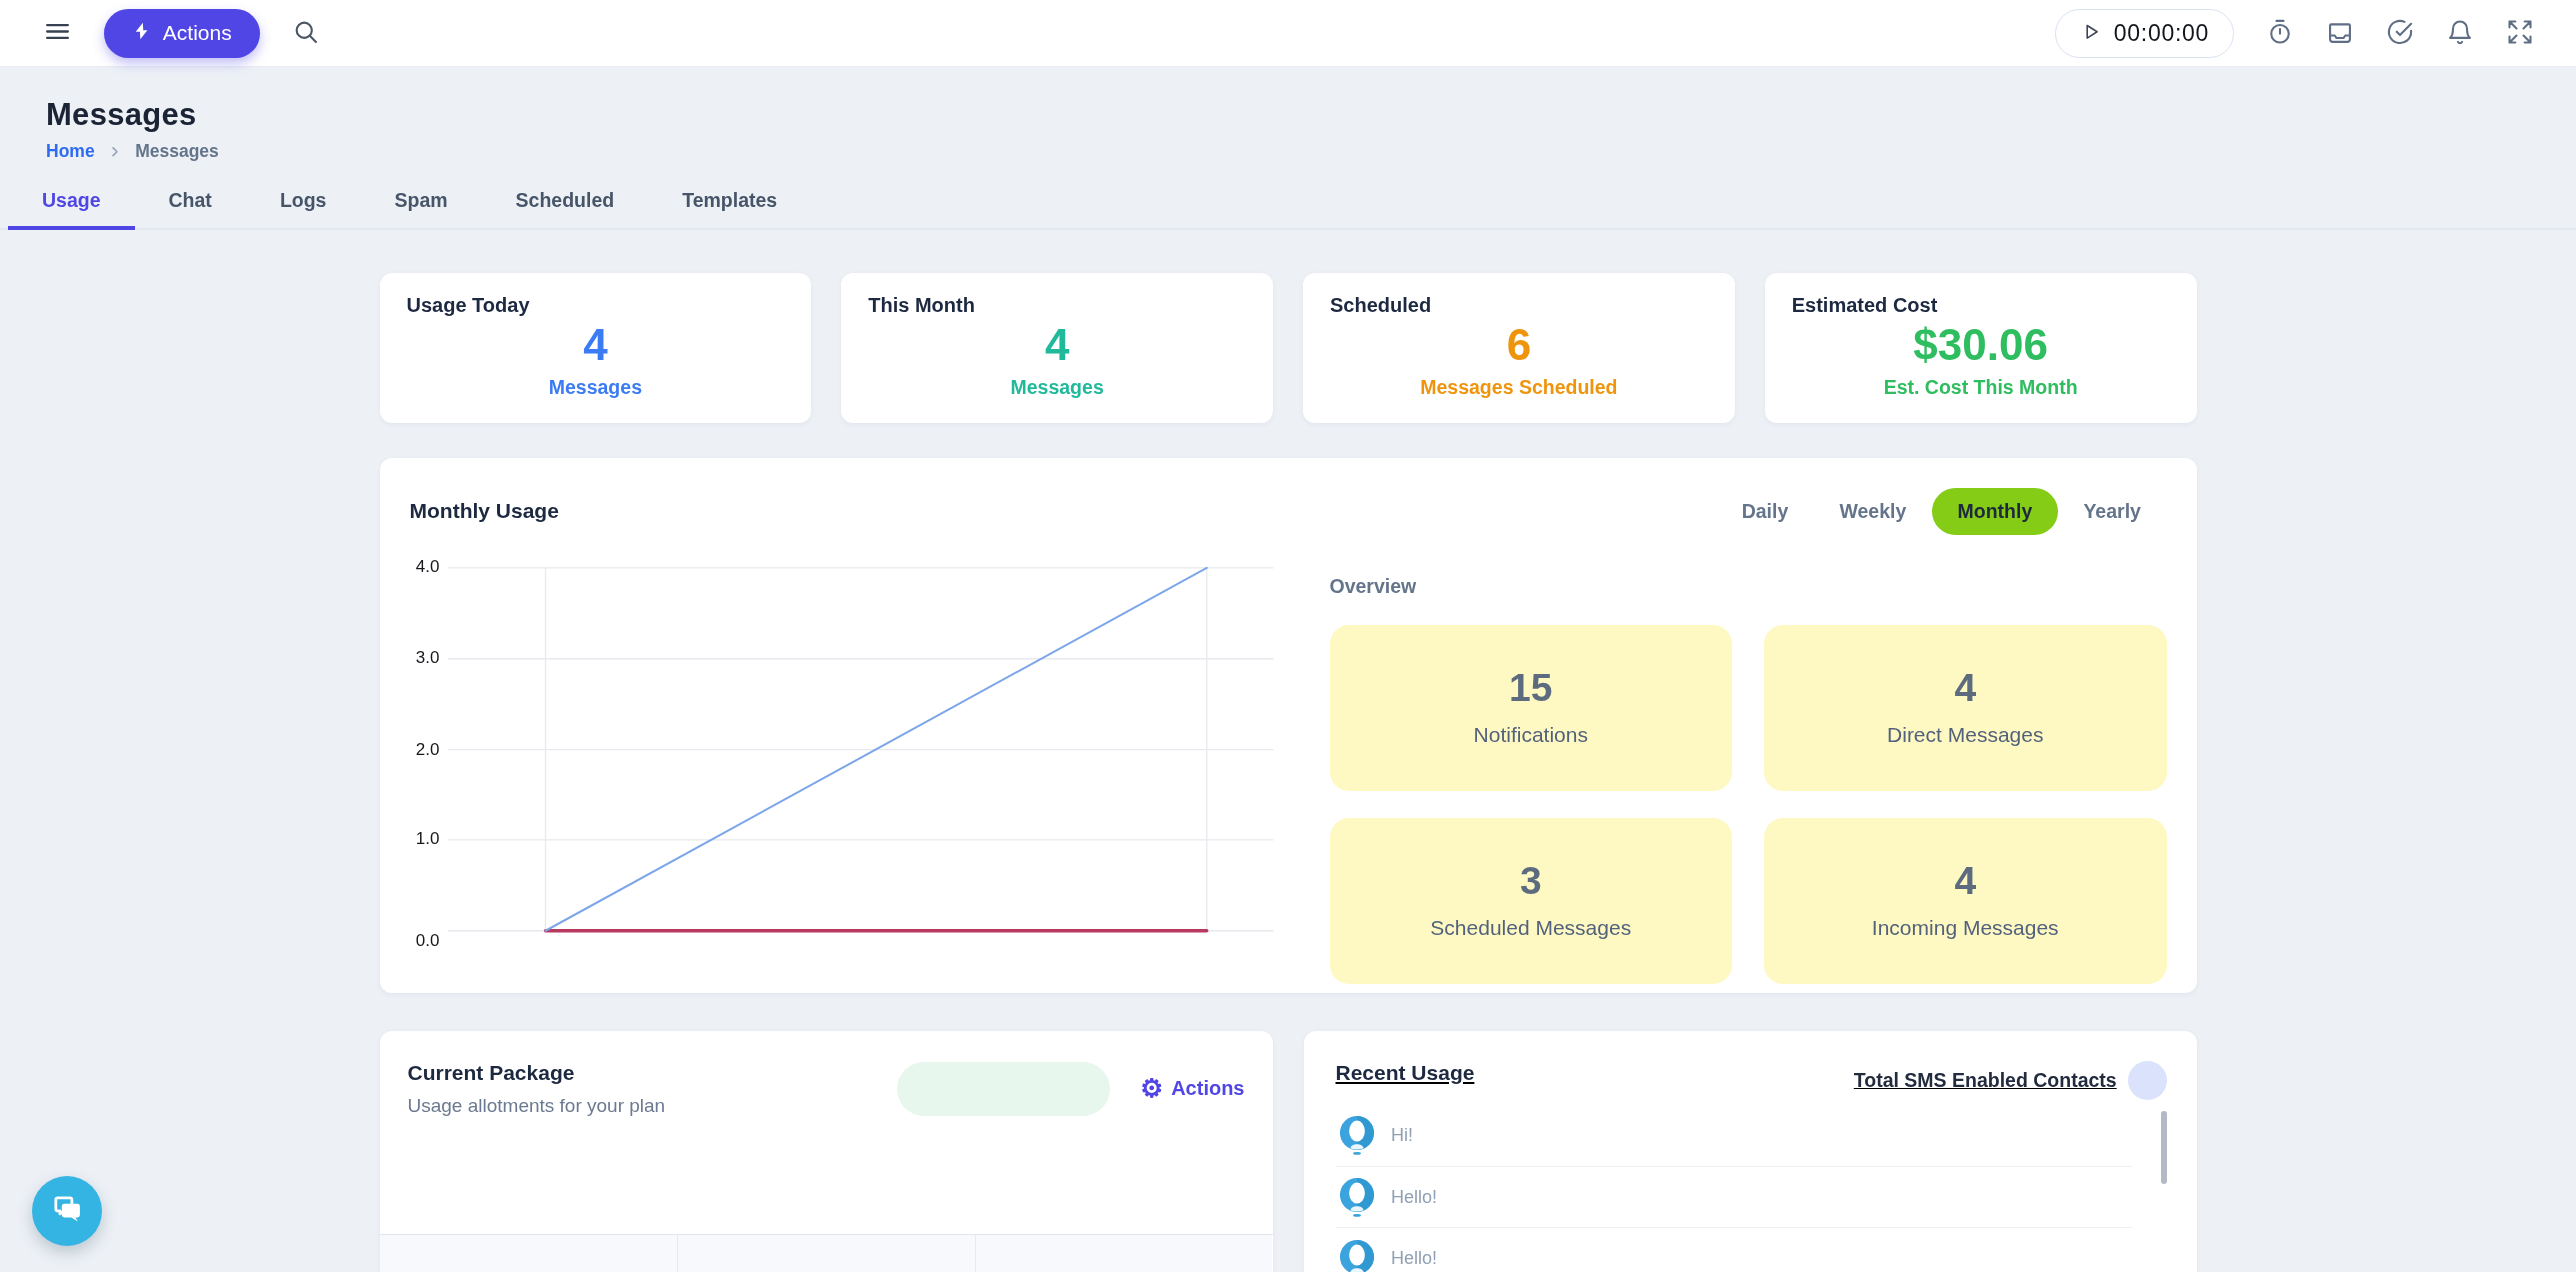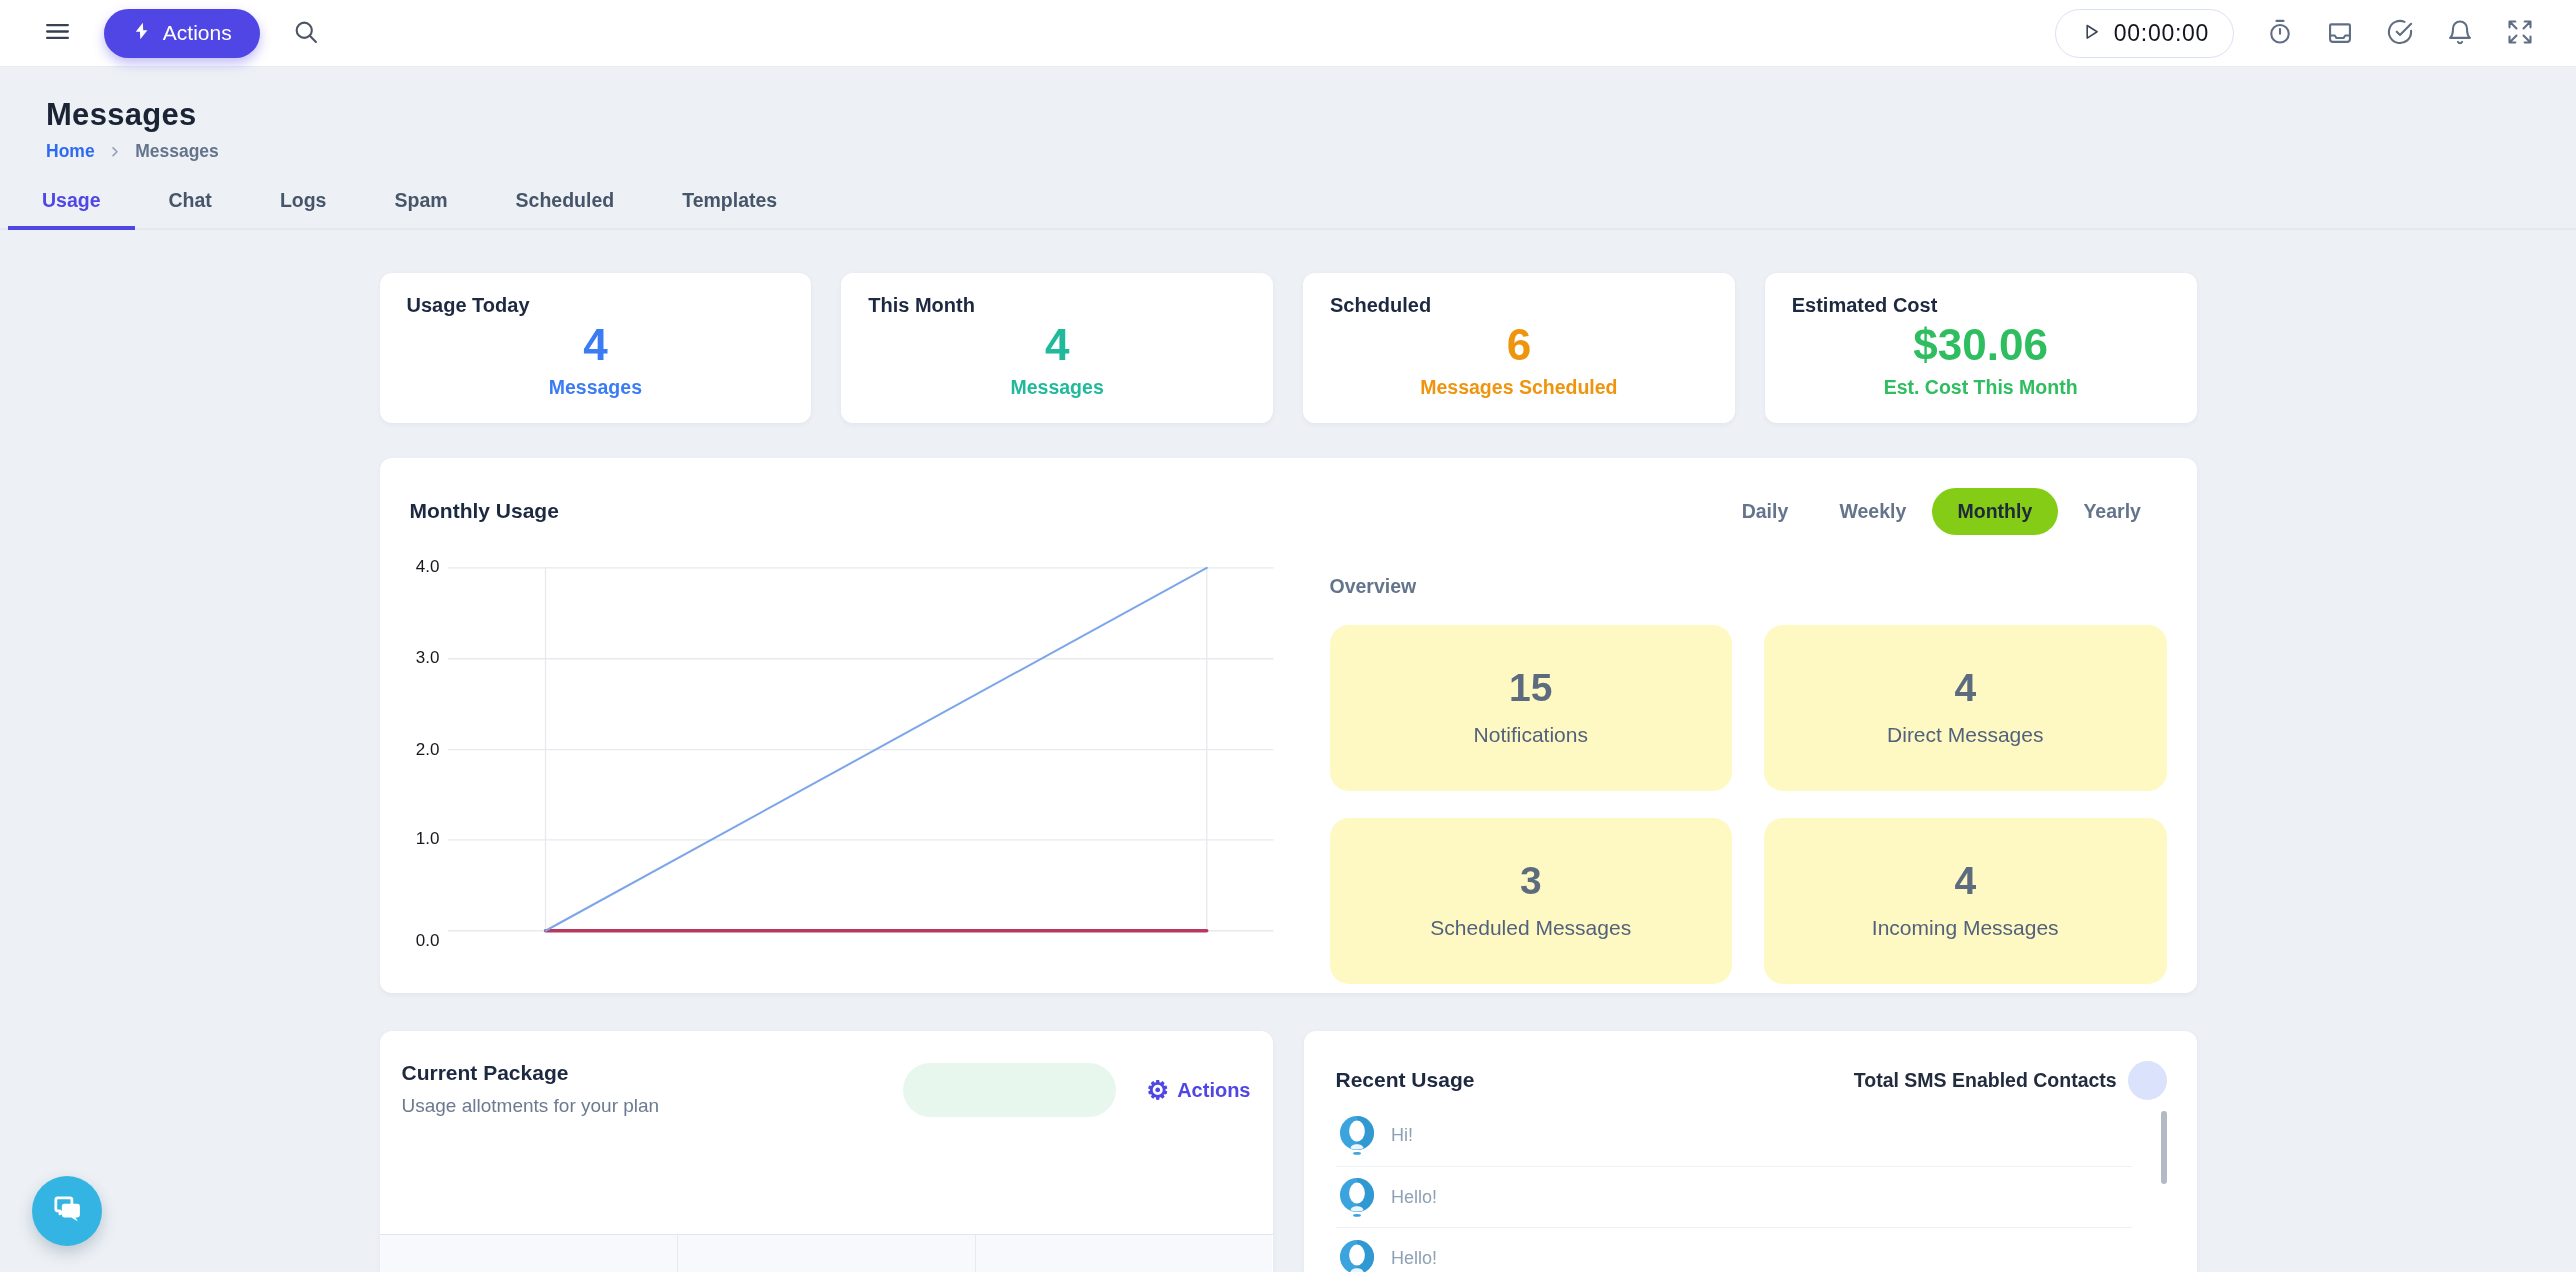--- a/index.html
+++ b/index.html
@@ -67,34 +67,34 @@
   .ov-grid { margin-top:27px; display:grid; grid-template-columns:1fr 1fr; gap:27px 32px; }
   .ov-card { background:#fef9c3; border-radius:19px; height:166px; display:flex; flex-direction:column;
     align-items:center; justify-content:center; gap:16px; }
   .ov-value { font-size:39px; font-weight:600; color:#5d6b7f; line-height:1; }
   .ov-label { font-size:21px; font-weight:500; color:#53627c; }
 
   
   .bottom-row { margin-top:38px; display:grid; grid-template-columns:1fr 1fr; gap:31px; }
   .bottom-card { background:#fff; border-radius:12px; height:310px; position:relative;
     overflow:hidden; box-shadow:0 1.3px 5.4px rgba(25,39,70,.05); }
-  .cp-head { display:flex; align-items:flex-end; padding:30px 22px 0; }
+  .cp-head { display:flex; align-items:center; padding:30px 28px 0; }
   .cp-title { font-size:21px; font-weight:600; color:#1d2940; }
   .cp-sub { margin-top:10.8px; font-size:19px; color:#6b7a90; }
   .cp-right { margin-left:auto; display:flex; align-items:center; gap:30px; }
   .green-pill { width:213px; height:54px; border-radius:27px; background:#e8f7ee; }
   .actions-link { display:flex; align-items:center; gap:8px; background:none; border:none;
     cursor:pointer; color:#4f46e5; font-size:20px; font-weight:600; font-family:"Liberation Sans",sans-serif; }
   .gear-glyph { font-size:25.6px; line-height:1; color:#4f46e5; }
   .cp-table { position:absolute; left:0; right:0; top:203px; bottom:0; border-top:1.3px solid #e1e6ed;
     display:grid; grid-template-columns:1fr 1fr 1fr; }
   .cp-cell { background:#f7f9fc; border-left:1.3px solid #e6eaf0; }
   .cp-cell:first-child { border-left:none; }
 
-  .ru-head { display:flex; align-items:center; padding:30px 30px 0 32px; }
+  .ru-head { display:flex; padding:30px 30px 0 32px;text-decoration:underline; }
   .ru-title { font-size:21px; font-weight:600; color:#1d2940; }
   .ru-right { margin-left:auto; display:flex; align-items:center; gap:10.8px; }
   .ru-contacts { font-size:19.5px; font-weight:600; color:#222c3e;margin-left:20px; }
   .ru-badge { width:39px; height:39px; border-radius:50%; background:#dbe2fb; }
   .ru-list { margin:5.4px 65px 0 32px; }
   .ru-item { display:flex; align-items:center; gap:13.5px; padding:9.4px 0; border-bottom:1.3px solid #edf0f4; cursor:pointer; }
   .ru-item:last-child { border-bottom:none; }
   .ru-avatar { width:42px; height:42px; flex:0 0 auto; }
   .ru-msg { font-size:18px; font-weight:500; color:#8fa0b4; }
   .ru-scroll { position:absolute; right:30px; top:80px; width:6px; height:73px; border-radius:3.4px; background:#b4bac4; cursor:pointer; }

